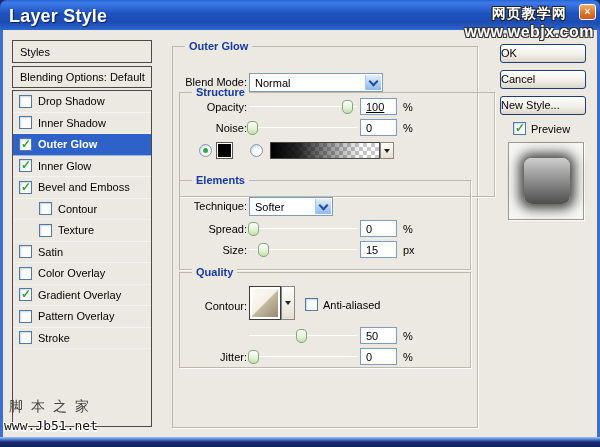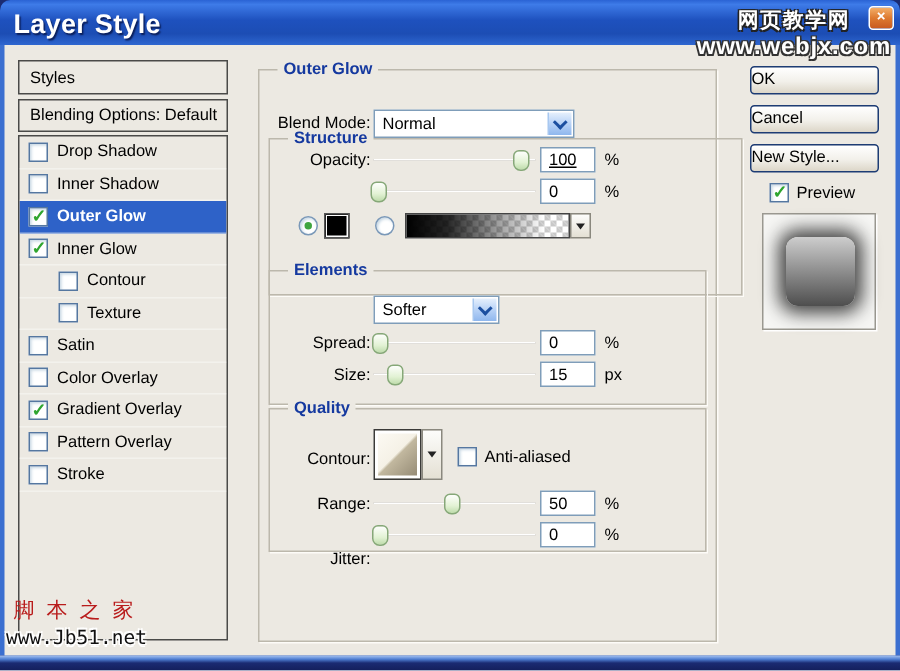--- a/index.html
+++ b/index.html
@@ -83,21 +83,21 @@
   .preview-square{position:absolute;left:15px;top:15px;width:46px;height:46px;border-radius:8px;
     background:linear-gradient(180deg,#CDCDCD 0%,#9A9A9A 40%,#4E4E4E 100%);
     box-shadow:0 0 12px 5px rgba(25,25,25,.8);}
 
   
   .wm{position:absolute;z-index:9;pointer-events:none;}
   .wm-cn-top{font-size:14px;font-weight:bold;color:#fff;letter-spacing:1px;
     text-shadow:-1px -1px 0 #222,1px -1px 0 #222,-1px 1px 0 #222,1px 1px 0 #222;}
   .wm-url-top{font-size:16px;font-weight:bold;color:#fff;letter-spacing:.5px;
     text-shadow:-1px -1px 0 #333,1px -1px 0 #333,-1px 1px 0 #333,1px 1px 0 #333;}
-  .wm-cn-bottom{font-size:14px;color:#b91c1c;letter-spacing:8px;}
+  .wm-cn-bottom{font-size:14px;color:#404040;letter-spacing:8px;}
   .wm-url-bottom{font-family:"DejaVu Sans Mono",monospace;font-size:13px;color:#111;
     text-shadow:-1px -1px 0 #fff,1px -1px 0 #fff,-1px 1px 0 #fff,1px 1px 0 #fff,0 2px 0 #fff;}
 </style>
 </head>
 <body>
 
 <div class="window">
 
   <div class="titlebar">
     <span class="title">Layer Style</span>
@@ -129,20 +129,24 @@
           <span class="lbl">Inner Shadow</span>
         </div>
         <div class="style-item sel">
           <span class="xpcheck checked"></span>
           <span class="lbl">Outer Glow</span>
         </div>
         <div class="style-item">
           <span class="xpcheck checked"></span>
           <span class="lbl">Inner Glow</span>
         </div>
+        <div class="style-item">
+          <span class="xpcheck checked"></span>
+          <span class="lbl">Bevel and Emboss</span>
+        </div>
         <div class="style-item indent">
           <span class="xpcheck"></span>
           <span class="lbl">Contour</span>
         </div>
         <div class="style-item indent">
           <span class="xpcheck"></span>
           <span class="lbl">Texture</span>
         </div>
         <div class="style-item">
           <span class="xpcheck"></span>
@@ -180,36 +184,38 @@
     </div>
 
     <span class="field-label" style="left:124px;top:71px;">Opacity:</span>
     <div class="slider" style="left:246px;top:70px;">
       <div class="track"></div>
       <div class="knob" style="left: calc(91% - 5px);"></div>
     </div>
     <div class="valbox" style="left:357px;top:68px;text-decoration:underline;">100</div>
     <span class="unit" style="left:400px;top:71px;">%</span>
 
+    <span class="field-label" style="left:124px;top:92px;">Noise:</span>
     <div class="slider" style="left:246px;top:91px;">
       <div class="track"></div>
       <div class="knob" style="left: calc(3% - 5px);"></div>
     </div>
     <div class="valbox" style="left:357px;top:89px;">0</div>
     <span class="unit" style="left:400px;top:92px;">%</span>
 
     <span class="xpradio checked" style="left:196px;top:114px;"></span>
     <span class="swatch-black" style="left:213px;top:112px;"></span>
     <span class="xpradio" style="left:247px;top:114px;"></span>
     <div class="gradbar" style="left:267px;top:112px;"></div>
     <div class="mini-drop" style="left:377px;top:112px;width:14px;height:17px;"></div>
 
     <div class="groupbox" style="left:176px;top:150px;width:292px;height:90px;">
       <span class="group-title">Elements</span>
     </div>
+    <span class="field-label" style="left:124px;top:170px;">Technique:</span>
     <div class="combo" style="left:246px;top:167px;width:84px;">
       <span class="combo-text">Softer</span>
       <span class="combo-arrow"></span>
     </div>
 
     <span class="field-label" style="left:124px;top:193px;">Spread:</span>
     <div class="slider" style="left:246px;top:192px;">
       <div class="track"></div>
       <div class="knob" style="left: calc(4% - 5px);"></div>
     </div>
@@ -226,29 +232,28 @@
 
     <div class="groupbox" style="left:176px;top:242px;width:292px;height:96px;">
       <span class="group-title">Quality</span>
     </div>
     <span class="field-label" style="left:124px;top:270px;">Contour:</span>
     <div class="contour-thumb" style="left:246px;top:256px;width:32px;height:34px;"></div>
     <div class="mini-drop" style="left:278px;top:256px;width:14px;height:34px;"></div>
     <span class="xpcheck" style="position:absolute;left:302px;top:268px;"></span>
     <span class="unit" style="left:320px;top:269px;">Anti-aliased</span>
 
-    <span class="field-label" style="left:124px;top:300px;">Range:</span>
     <div class="slider" style="left:246px;top:299px;">
       <div class="track"></div>
       <div class="knob" style="left: calc(48% - 5px);"></div>
     </div>
     <div class="valbox" style="left:357px;top:297px;">50</div>
     <span class="unit" style="left:400px;top:300px;">%</span>
 
-    <span class="field-label" style="left:124px;top:321px;margin-top:16px;">Jitter:</span>
+    <span class="field-label" style="left:124px;top:321px;">Jitter:</span>
     <div class="slider" style="left:246px;top:320px;">
       <div class="track"></div>
       <div class="knob" style="left: calc(4% - 5px);"></div>
     </div>
     <div class="valbox" style="left:357px;top:318px;">0</div>
     <span class="unit" style="left:400px;top:321px;">%</span>
 
     <div class="xpbtn" style="left:497px;top:14px;">OK</div>
     <div class="xpbtn" style="left:497px;top:40px;">Cancel</div>
     <div class="xpbtn" style="left:497px;top:66px;">New Style...</div>

